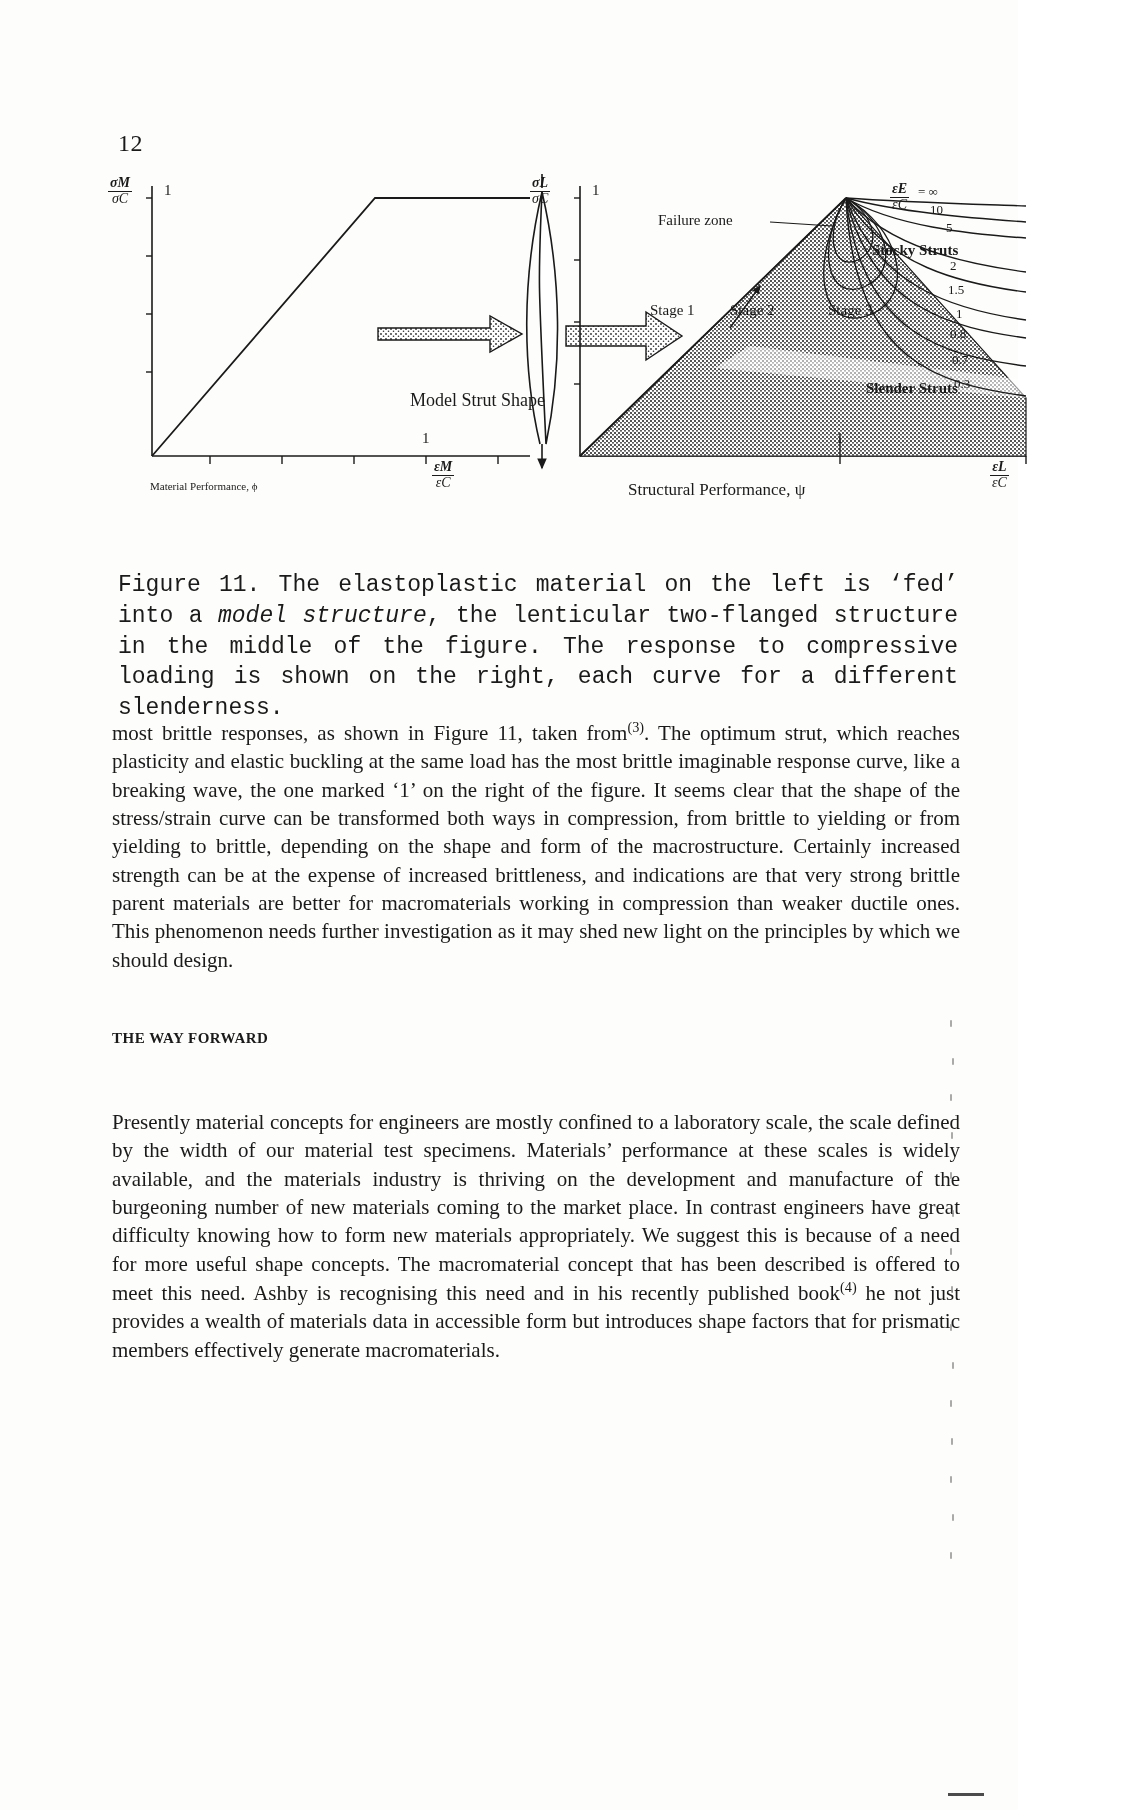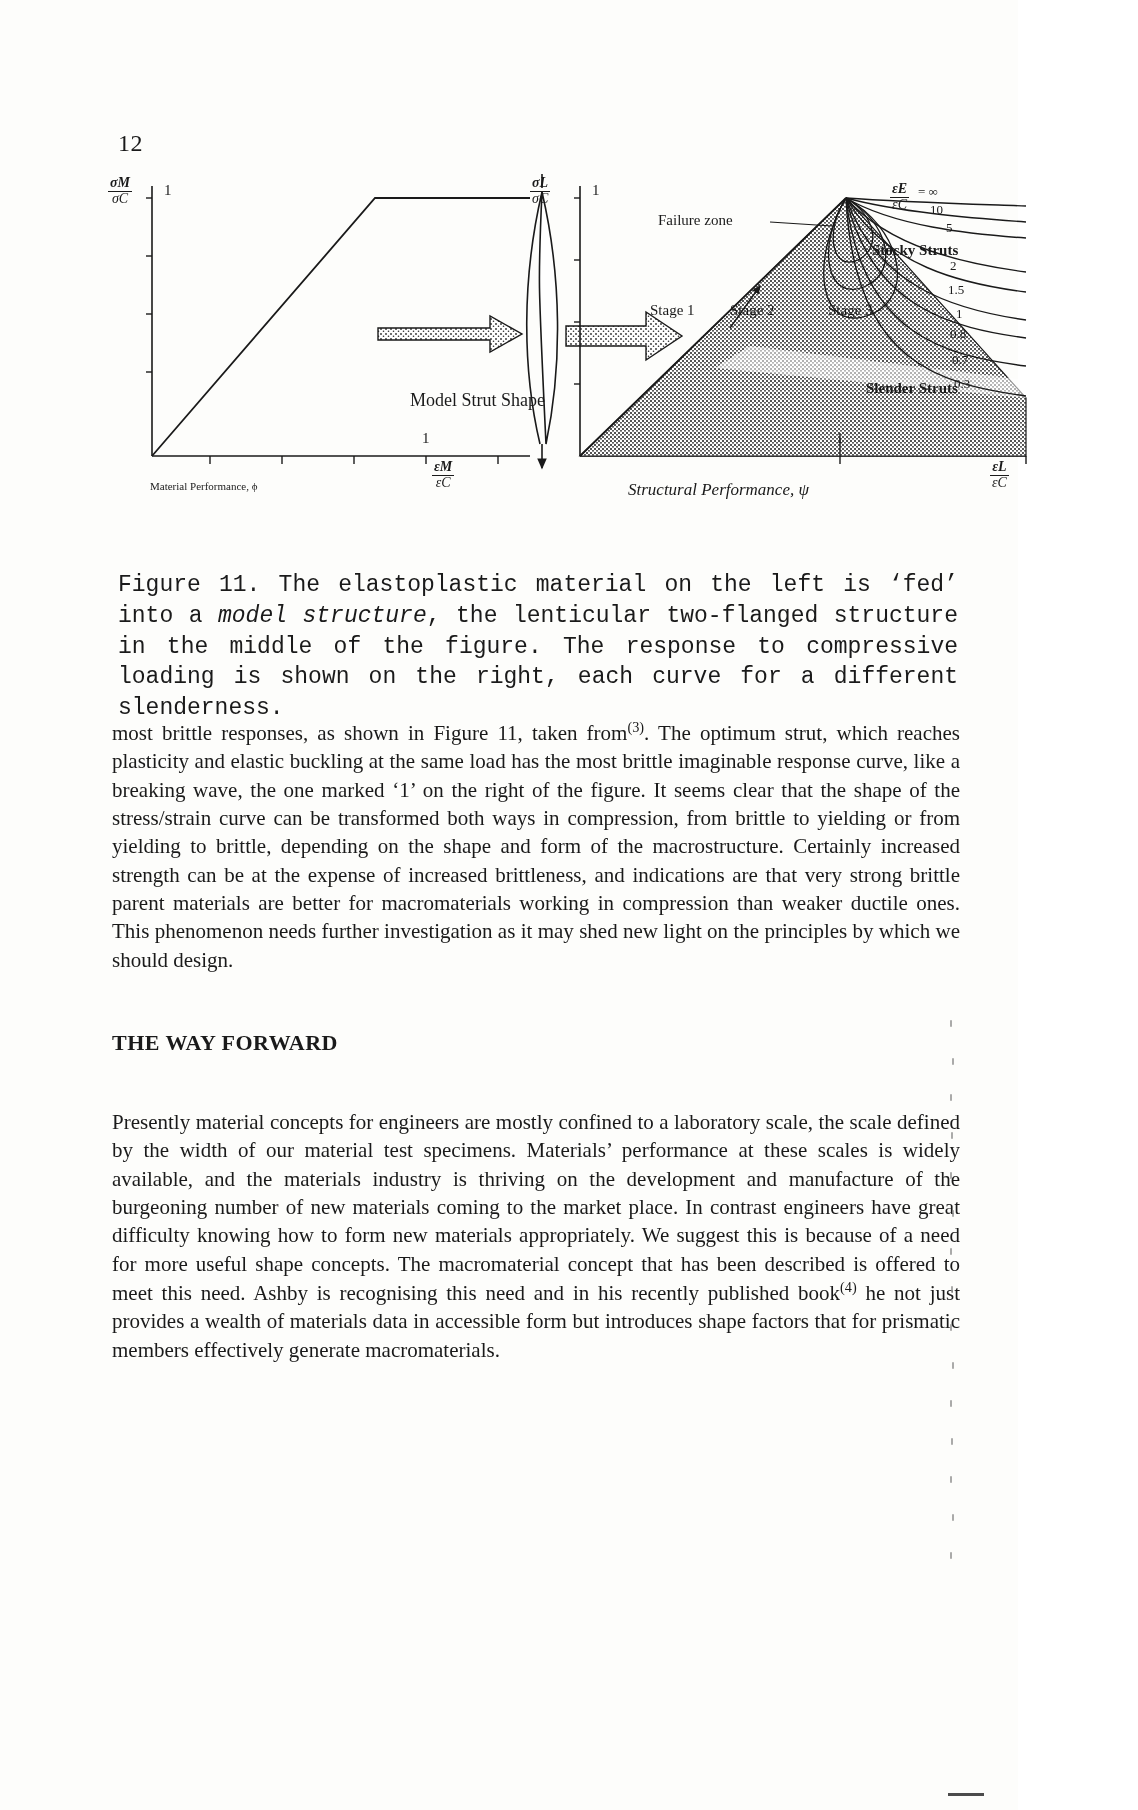--- a/index.html
+++ b/index.html
@@ -100,21 +100,21 @@
     width: 848px;
     font-size: 21px;
     line-height: 1.35;
     text-align: justify;
     font-family: "Liberation Serif", serif;
   }
   #para1 { top: 718px; }
   .section-head {
     position: absolute;
     left: 112px; top: 1030px;
-    font-size: 22px;
+    font-size: 15px;
     font-weight: bold;
     letter-spacing: 0.5px;
     font-family: "Liberation Serif", serif;
   }
   #para2 { top: 1108px; }
   #para3 { top: 1405px; text-indent: 36px; }
 
   sup { font-size: 0.68em; vertical-align: super; }
 
   
@@ -264,21 +264,21 @@
       </span>
     </div>
     <div class="fig-label" style="left:482px; top:14px;">1</div>
     <div class="axis-cap" style="left:880px; top:292px;">
       <span class="frac">
         <span class="num">εL</span>
         <span class="den">εC</span>
       </span>
     </div>
     <div class="fig-label" style="left:726px; top:262px;">1</div>
-    <div class="fig-label" style="left:518px; top:312px; font-size:17px;font-style:italic;">Structural Performance, ψ</div>
+    <div class="fig-label" style="left:518px; top:312px; font-size:17px;">Structural Performance, ψ</div>
 
     <div class="fig-label" style="left:548px; top:44px;">Failure zone</div>
     <div class="fig-label bold" style="left:762px; top:74px;">Stocky Struts</div>
     <div class="fig-label bold" style="left:756px; top:212px;">Slender Struts</div>
     <div class="fig-label" style="left:540px; top:134px;">Stage 1</div>
     <div class="fig-label" style="left:620px; top:134px;">Stage 2</div>
     <div class="fig-label" style="left:718px; top:134px;">Stage 3</div>
 
     <div class="axis-cap" style="left:780px; top:14px;">
       <span class="frac">

